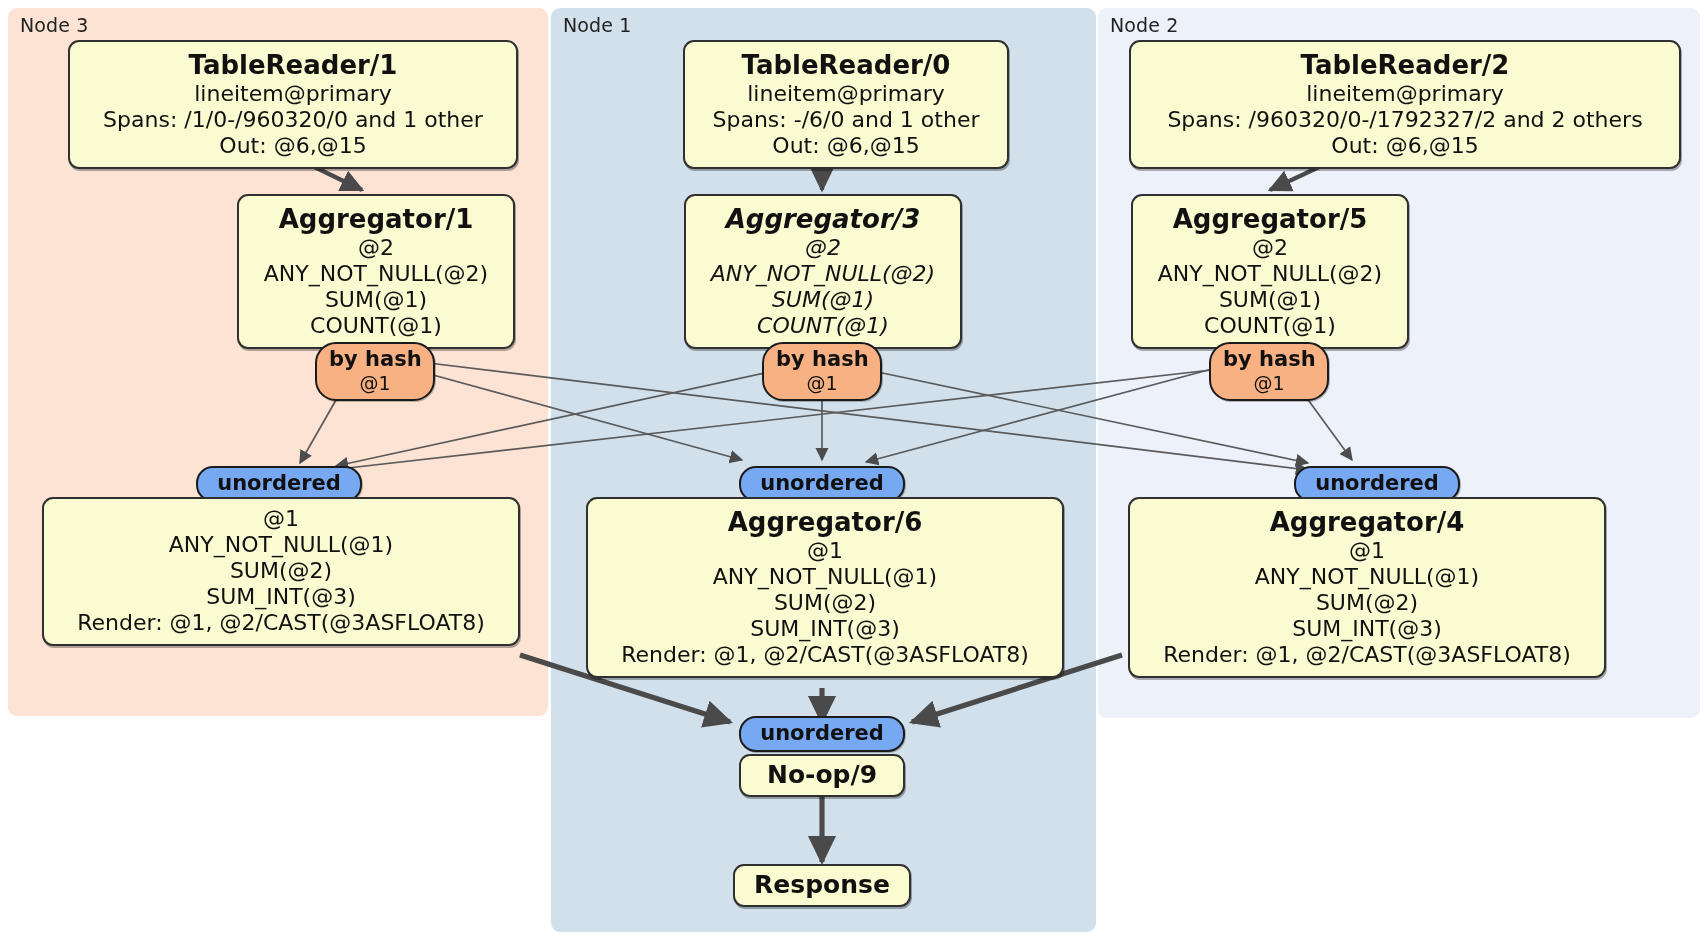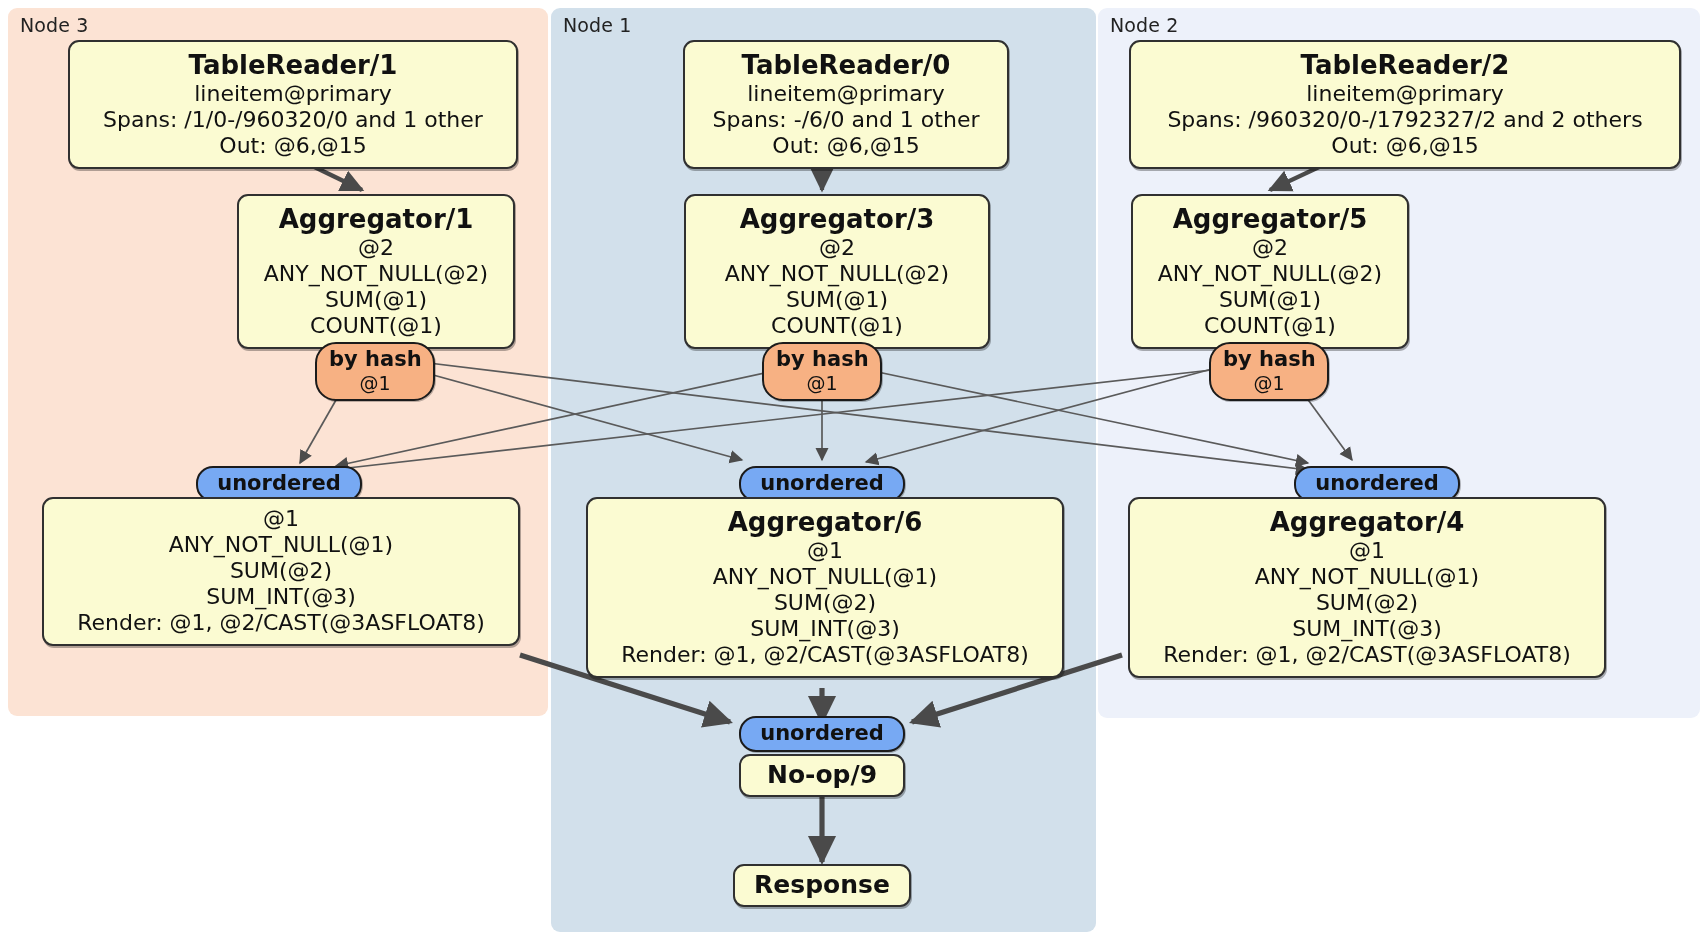--- a/index.html
+++ b/index.html
@@ -179,21 +179,21 @@
   </div>
 
   <div class="proc" style="left:237px; top:194px; width:278px;">
     <div class="title">Aggregator/1</div>
     <div class="line">@2</div>
     <div class="line">ANY_NOT_NULL(@2)</div>
     <div class="line">SUM(@1)</div>
     <div class="line">COUNT(@1)</div>
   </div>
 
-  <div class="proc" style="left:684px; top:194px; width:306px;">
+  <div class="proc" style="left:684px; top:194px; width:278px;font-style:italic;">
     <div class="title">Aggregator/3</div>
     <div class="line">@2</div>
     <div class="line">ANY_NOT_NULL(@2)</div>
     <div class="line">SUM(@1)</div>
     <div class="line">COUNT(@1)</div>
   </div>
 
   <div class="proc" style="left:1131px; top:194px; width:278px;">
     <div class="title">Aggregator/5</div>
     <div class="line">@2</div>

